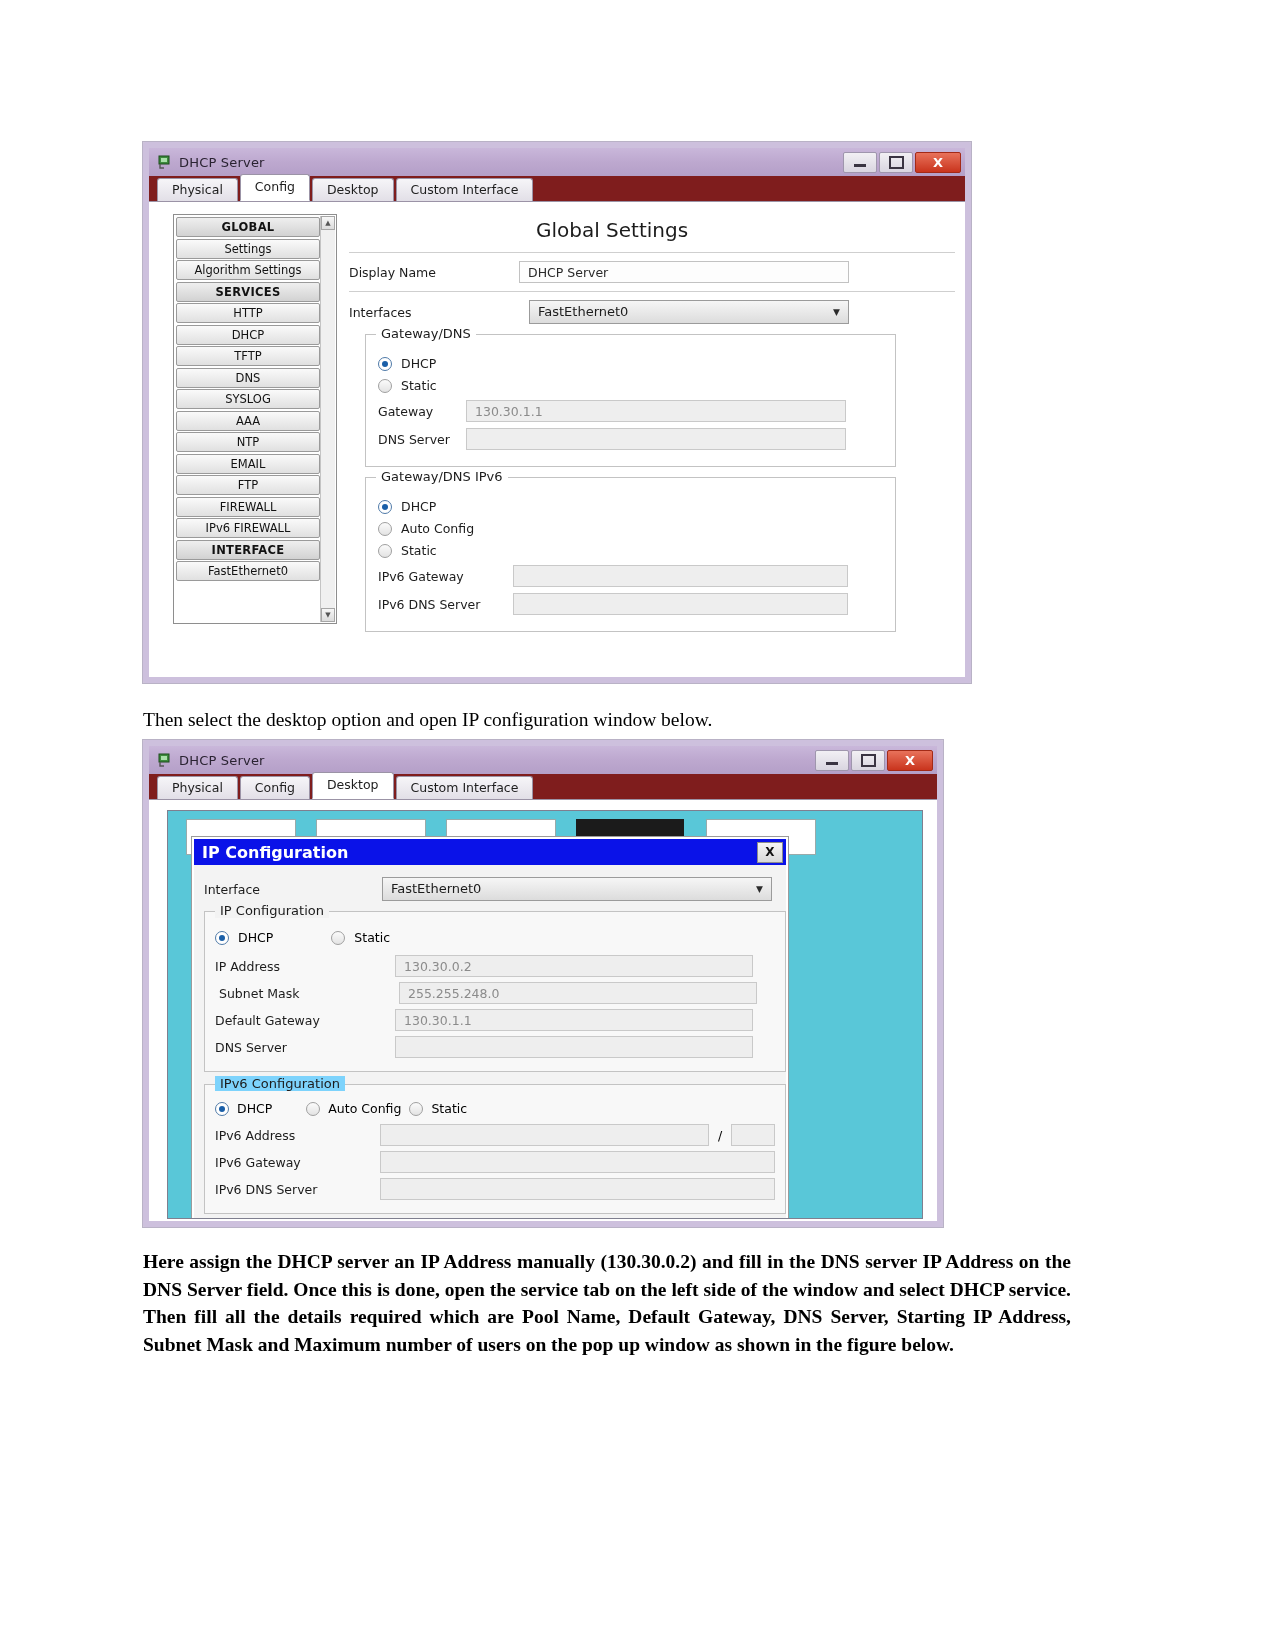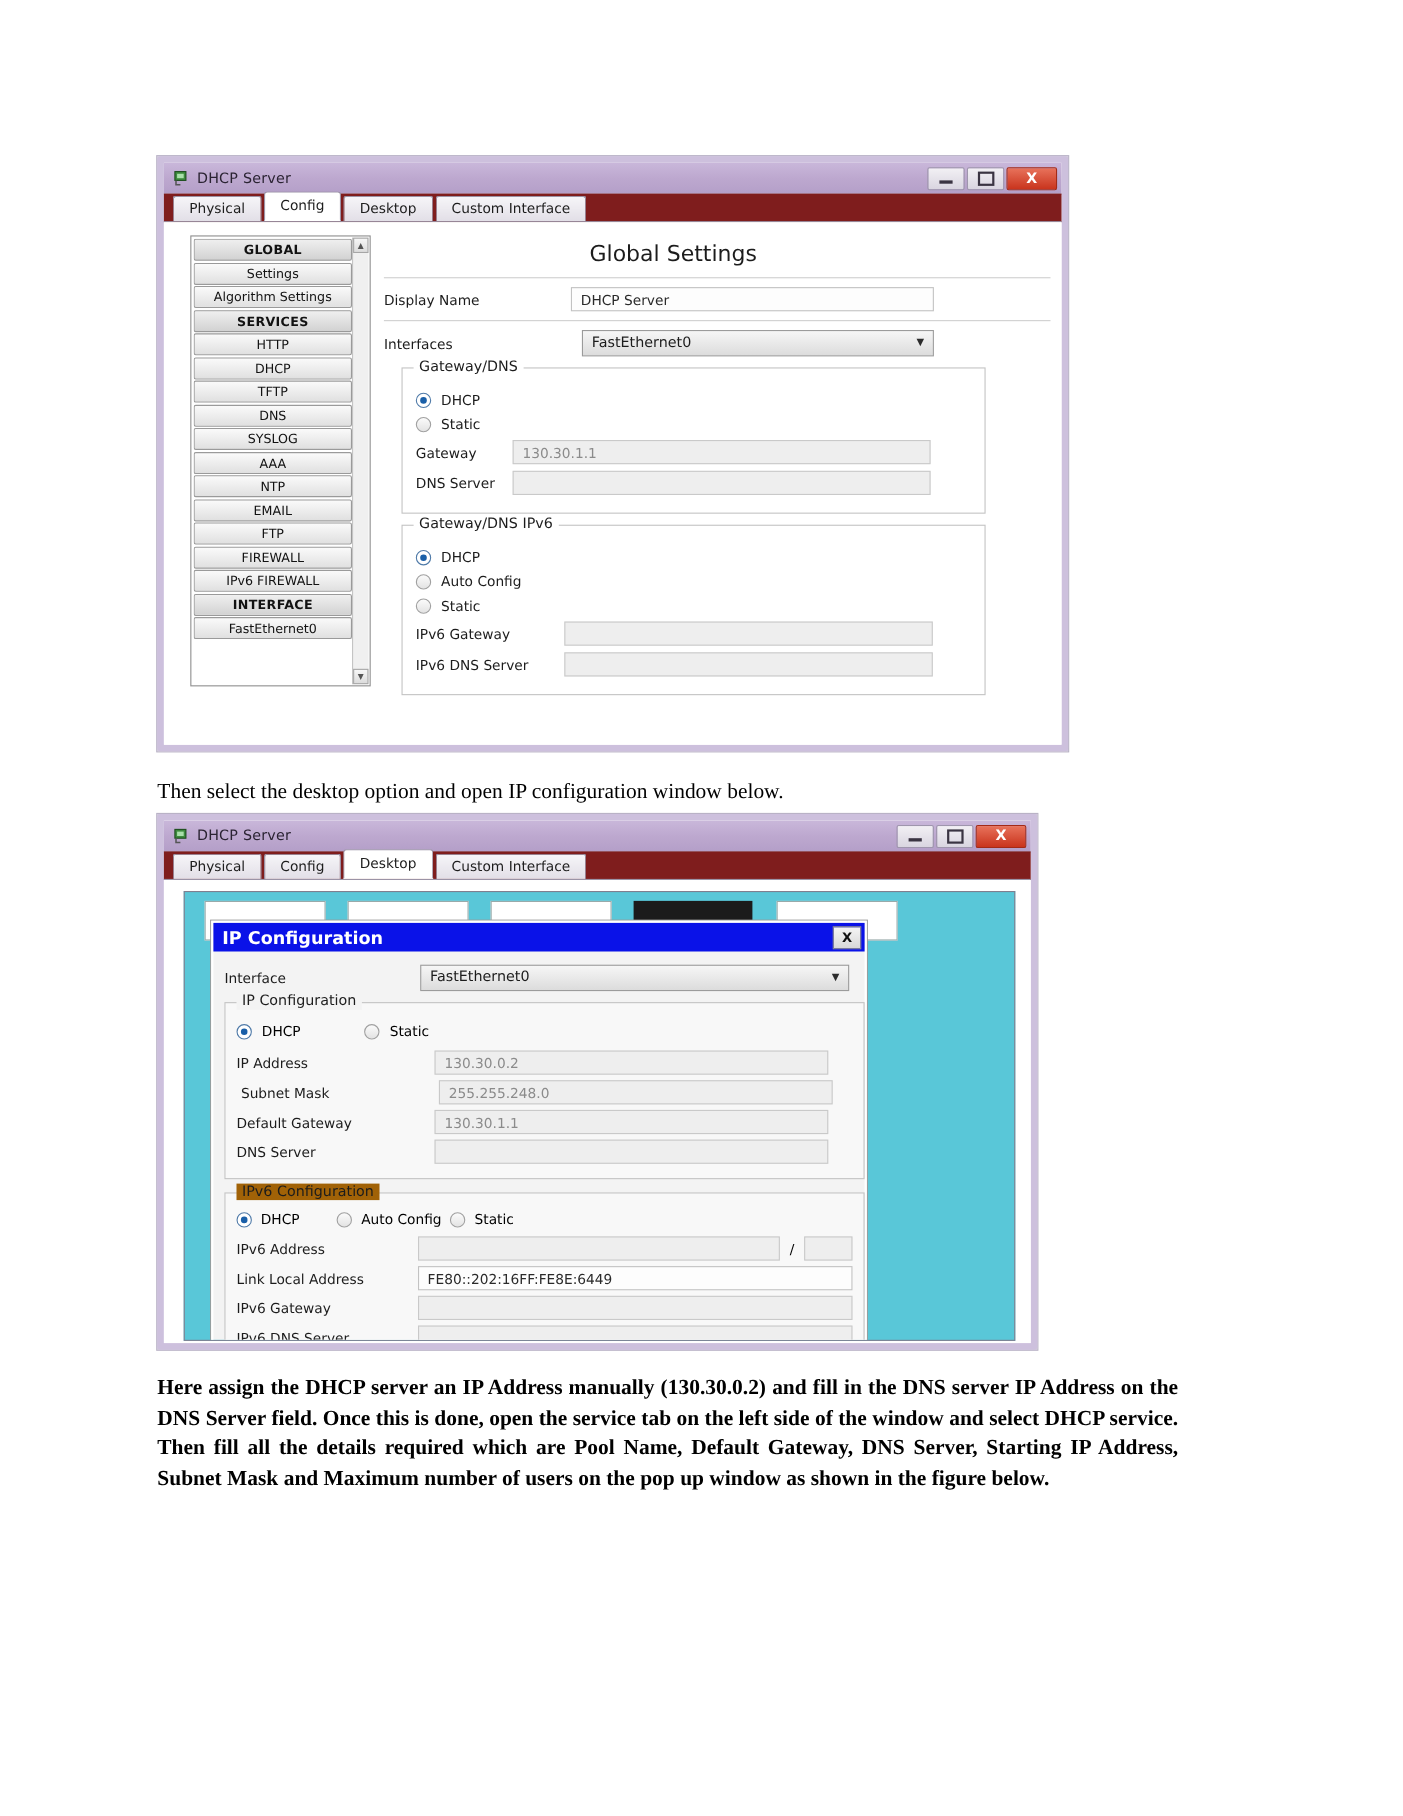--- a/index.html
+++ b/index.html
@@ -462,42 +462,38 @@
                     <div class="field readonly" style="width: 358px;">130.30.1.1</div>
                   </div>
                   <div class="row" style="margin: 5px 0px;">
                     <div class="lbl" style="width: 180px;">DNS Server</div>
                     <div class="field readonly" style="width: 358px;"></div>
                   </div>
                 </div>
             </div>
 
             <div class="group" style="width:560px;padding:12px 10px 8px 10px;background:#f8f8f8;margin-top:12px">
-              <div class="group-title" style="background:#a16207">IPv6 Configuration</div>
+              <div class="group-title" style="background:#7dd3fc">IPv6 Configuration</div>
 
               <div style="display:flex;align-items:center;margin:4px 0 8px 0">
                 <span class="radio on"></span>
                 <span class="rl" style="margin-left:8px;font-size:12.5px;font-family:'DejaVu Sans',sans-serif">DHCP</span>
                 <span class="radio" style="margin-left:34px"></span>
                 <span class="rl" style="margin-left:8px;font-size:12.5px;font-family:'DejaVu Sans',sans-serif">Auto Config</span>
                 <span class="radio" style="margin-left:8px"></span>
                 <span class="rl" style="margin-left:8px;font-size:12.5px;font-family:'DejaVu Sans',sans-serif">Static</span>
               </div>
 
               <div class="row" style="margin:5px 0">
                 <div class="lbl" style="width:165px">IPv6 Address</div>
                 <div class="field readonly" style="width:330px"></div>
                 <div style="width:22px;text-align:center;font-size:12.5px;font-family:'DejaVu Sans',sans-serif">/</div>
                 <div class="field readonly" style="width:44px"></div>
               </div>
 
-              <div class="row" style="margin:5px 0">
-                <div class="lbl" style="width:165px">Link Local Address</div>
-                <div class="field" style="width:396px">FE80::202:16FF:FE8E:6449</div>
-              </div>
 
               <div class="row" style="margin:5px 0">
                 <div class="lbl" style="width:165px">IPv6 Gateway</div>
                 <div class="field readonly" style="width:396px"></div>
               </div>
 
               <div class="row" style="margin:5px 0">
                 <div class="lbl" style="width:165px">IPv6 DNS Server</div>
                 <div class="field readonly" style="width:396px"></div>
               </div>

